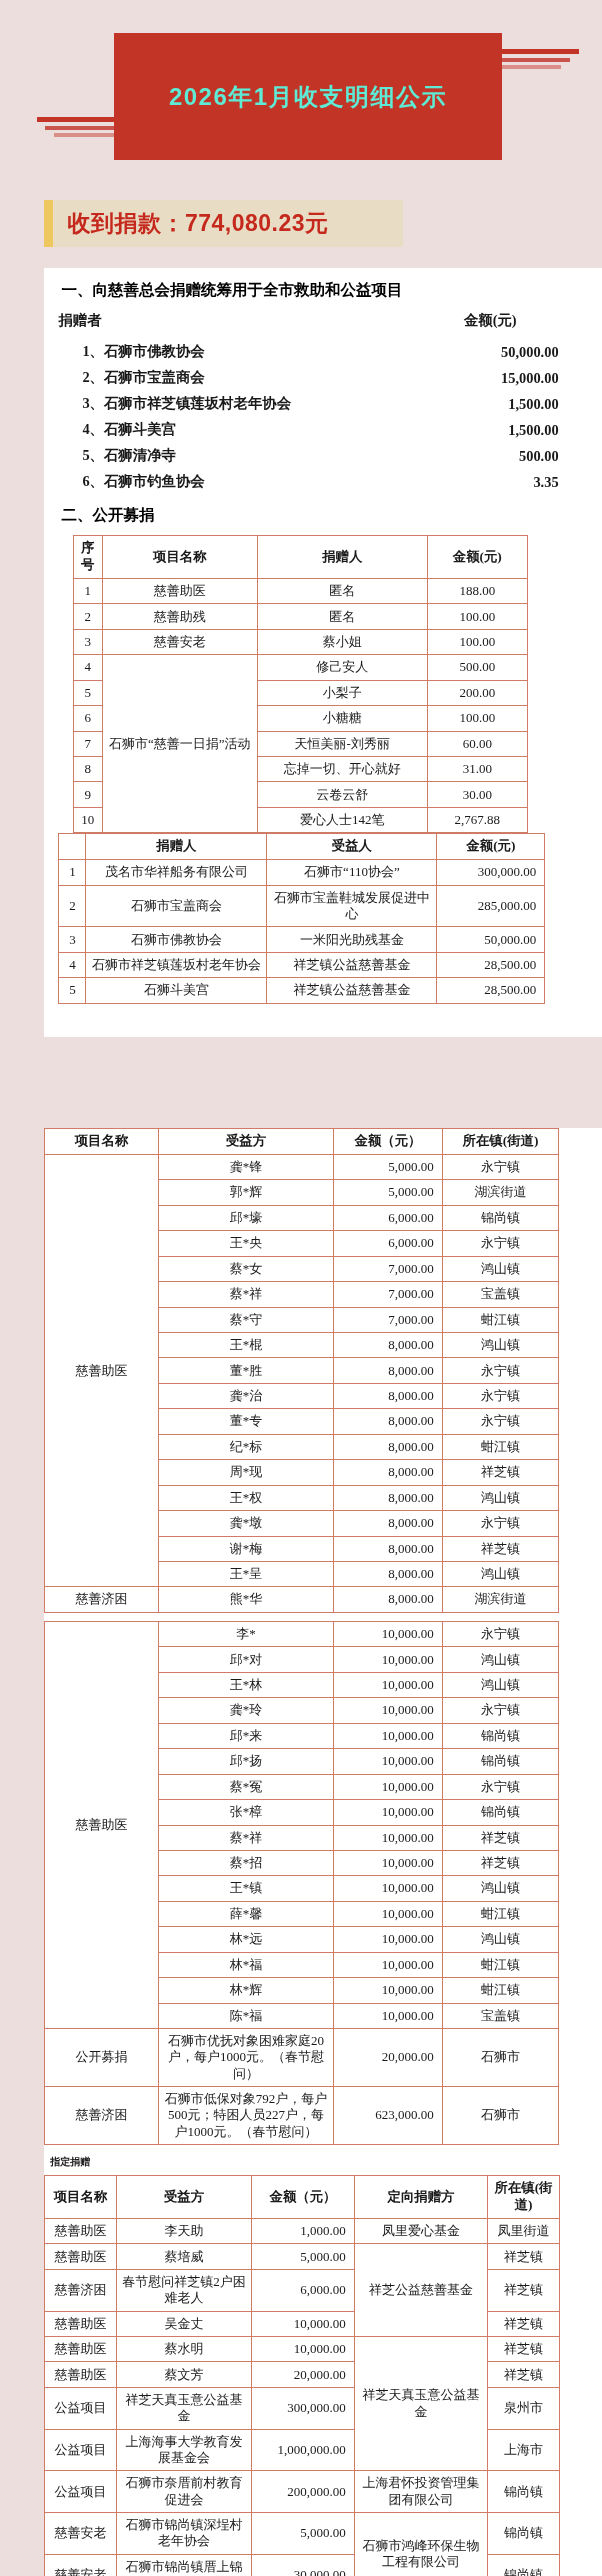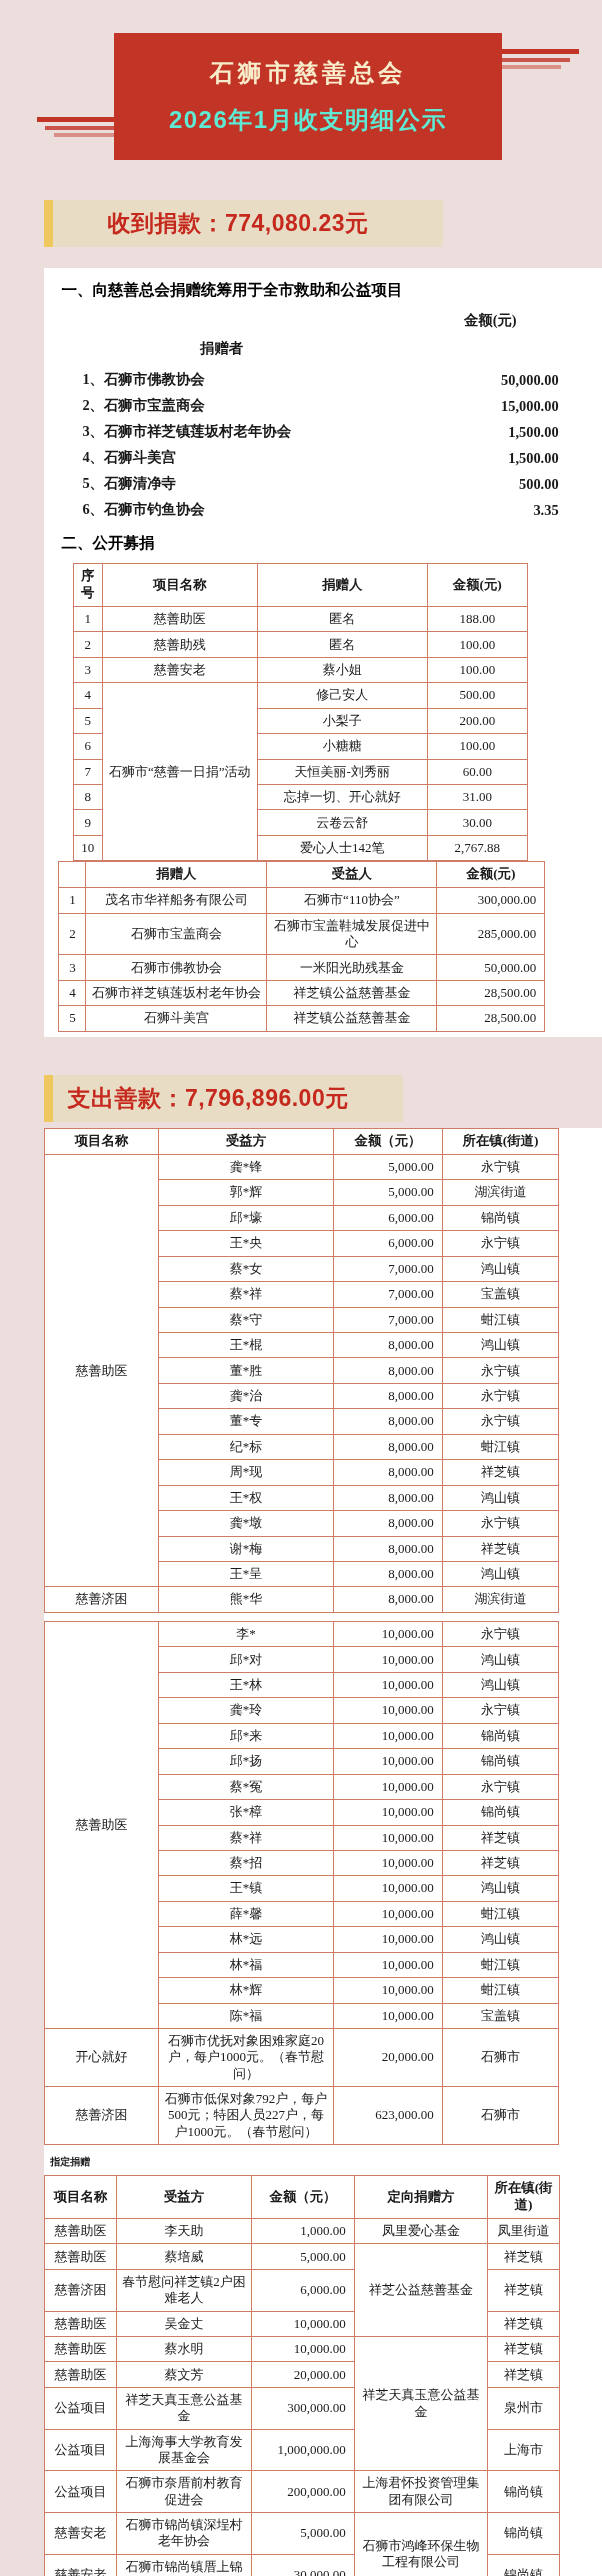--- a/index.html
+++ b/index.html
@@ -12,21 +12,21 @@
   .hero .l1{font-size:24px;font-weight:bold;color:#f8edcb;letter-spacing:4.1px;}
   .hero .l2{font-size:24px;font-weight:bold;color:#5eead4;letter-spacing:1.5px;}
   .badge{position:absolute;left:44px;width:350px;height:47px;background:#e9dcc4;
          border-left:9.3px solid #eec75f;display:flex;align-items:center;}
   .badge span{font-weight:bold;font-size:23px;color:#c5281c;margin-left:14.4px;letter-spacing:0.5px;}
   .card{position:absolute;left:44px;width:566px;background:#ffffff;overflow:hidden;}
   .card1{top:268px;height:769px;padding:13.4px 14.4px;box-sizing:border-box;}
   .card2{top:1128px;height:2151px;}
   .sec-title{font-weight:bold;font-size:15.5px;color:#000;margin:0 0 11.3px 3.1px;line-height:1.15;}
   .lhead{display:flex;font-weight:bold;font-size:14.4px;margin:1px 0 5.2px 0;}
-  .lhead span:first-child{flex:1.55;text-align:center;margin-top:28px;}
+  .lhead span:first-child{flex:1.55;}
   .lhead span:last-child{flex:1;text-align:center;}
   .lrow{display:flex;justify-content:space-between;font-size:14.4px;height:26px;align-items:flex-end;
         padding-left:24px;padding-right:37px;font-weight:bold;}
   table{border-collapse:collapse;table-layout:fixed;}
   th,td{border:1px solid #cf7b66;font-size:13px;text-align:center;padding:4.1px 3.1px;line-height:1.25;
         overflow:hidden;}
   th{font-weight:bold;font-size:13.4px;}
   #t-open{width:453px;margin-left:14.4px;}
   #t-in3{width:486px;}
   #t-exp-a,#t-exp-b,#t-dir-c,#t-dir-d,#t-note{width:515px;}
@@ -42,25 +42,24 @@
 <div class="page">
 
   <div class="deco" style="left:502px;top:49px;width:77px;height:5.2px;background:#c13426;"></div>
   <div class="deco" style="left:502px;top:58px;width:68px;height:4.1px;background:#c9544b;"></div>
   <div class="deco" style="left:502px;top:65px;width:59px;height:3.6px;background:#d98f88;"></div>
   <div class="deco" style="left:37px;top:117px;width:77px;height:5.2px;background:#c13426;"></div>
   <div class="deco" style="left:45px;top:126px;width:69px;height:4.1px;background:#c9544b;"></div>
   <div class="deco" style="left:54px;top:133px;width:61px;height:3.6px;background:#d98f88;"></div>
 
   <div class="hero sans">
-    <div class="l1">石狮市慈善总会</div>
     <div class="l2">2026年1月收支明细公示</div>
   </div>
 
-  <div class="badge sans" style="top:200px;padding-left:40px;">
+  <div class="badge sans" style="top:200px;">
     <span>收到捐款：774,080.23元</span>
   </div>
 
   <div class="card card1">
     <div class="sec-title sans">一、向慈善总会捐赠统筹用于全市救助和公益项目</div>
     <div class="lhead">
       <span>捐赠者</span>
       <span>金额(元)</span>
     </div>
     <div id="s1-rows">
@@ -207,23 +206,20 @@
           <tr>
             <td>5</td>
             <td>石狮斗美宫</td>
             <td>祥芝镇公益慈善基金</td>
             <td class="amt">28,500.00</td>
           </tr>
         </tbody>
     </table>
   </div>
 
-  <div class="badge sans" style="top:1075px;">
-    <span>支出善款：7,796,896.00元</span>
-  </div>
 
   <div class="card card2">
     <table id="t-exp-a">
       <colgroup>
           <col style="width:114px">
           <col style="width:175px">
           <col style="width:109px">
           <col style="width:116px">
         </colgroup>
       <thead>
@@ -412,21 +408,21 @@
             <td>林*辉</td>
             <td class="amt">10,000.00</td>
             <td>蚶江镇</td>
           </tr>
           <tr>
             <td>陈*福</td>
             <td class="amt">10,000.00</td>
             <td>宝盖镇</td>
           </tr>
           <tr>
-            <td rowspan="1">开心就好</td>
+            <td rowspan="1">公开募捐</td>
             <td>石狮市优抚对象困难家庭20户，每户1000元。（春节慰问）</td>
             <td class="amt">20,000.00</td>
             <td>石狮市</td>
           </tr>
           <tr>
             <td rowspan="1">慈善济困</td>
             <td>石狮市低保对象792户，每户500元；特困人员227户，每户1000元。（春节慰问）</td>
             <td class="amt">623,000.00</td>
             <td>石狮市</td>
           </tr>

